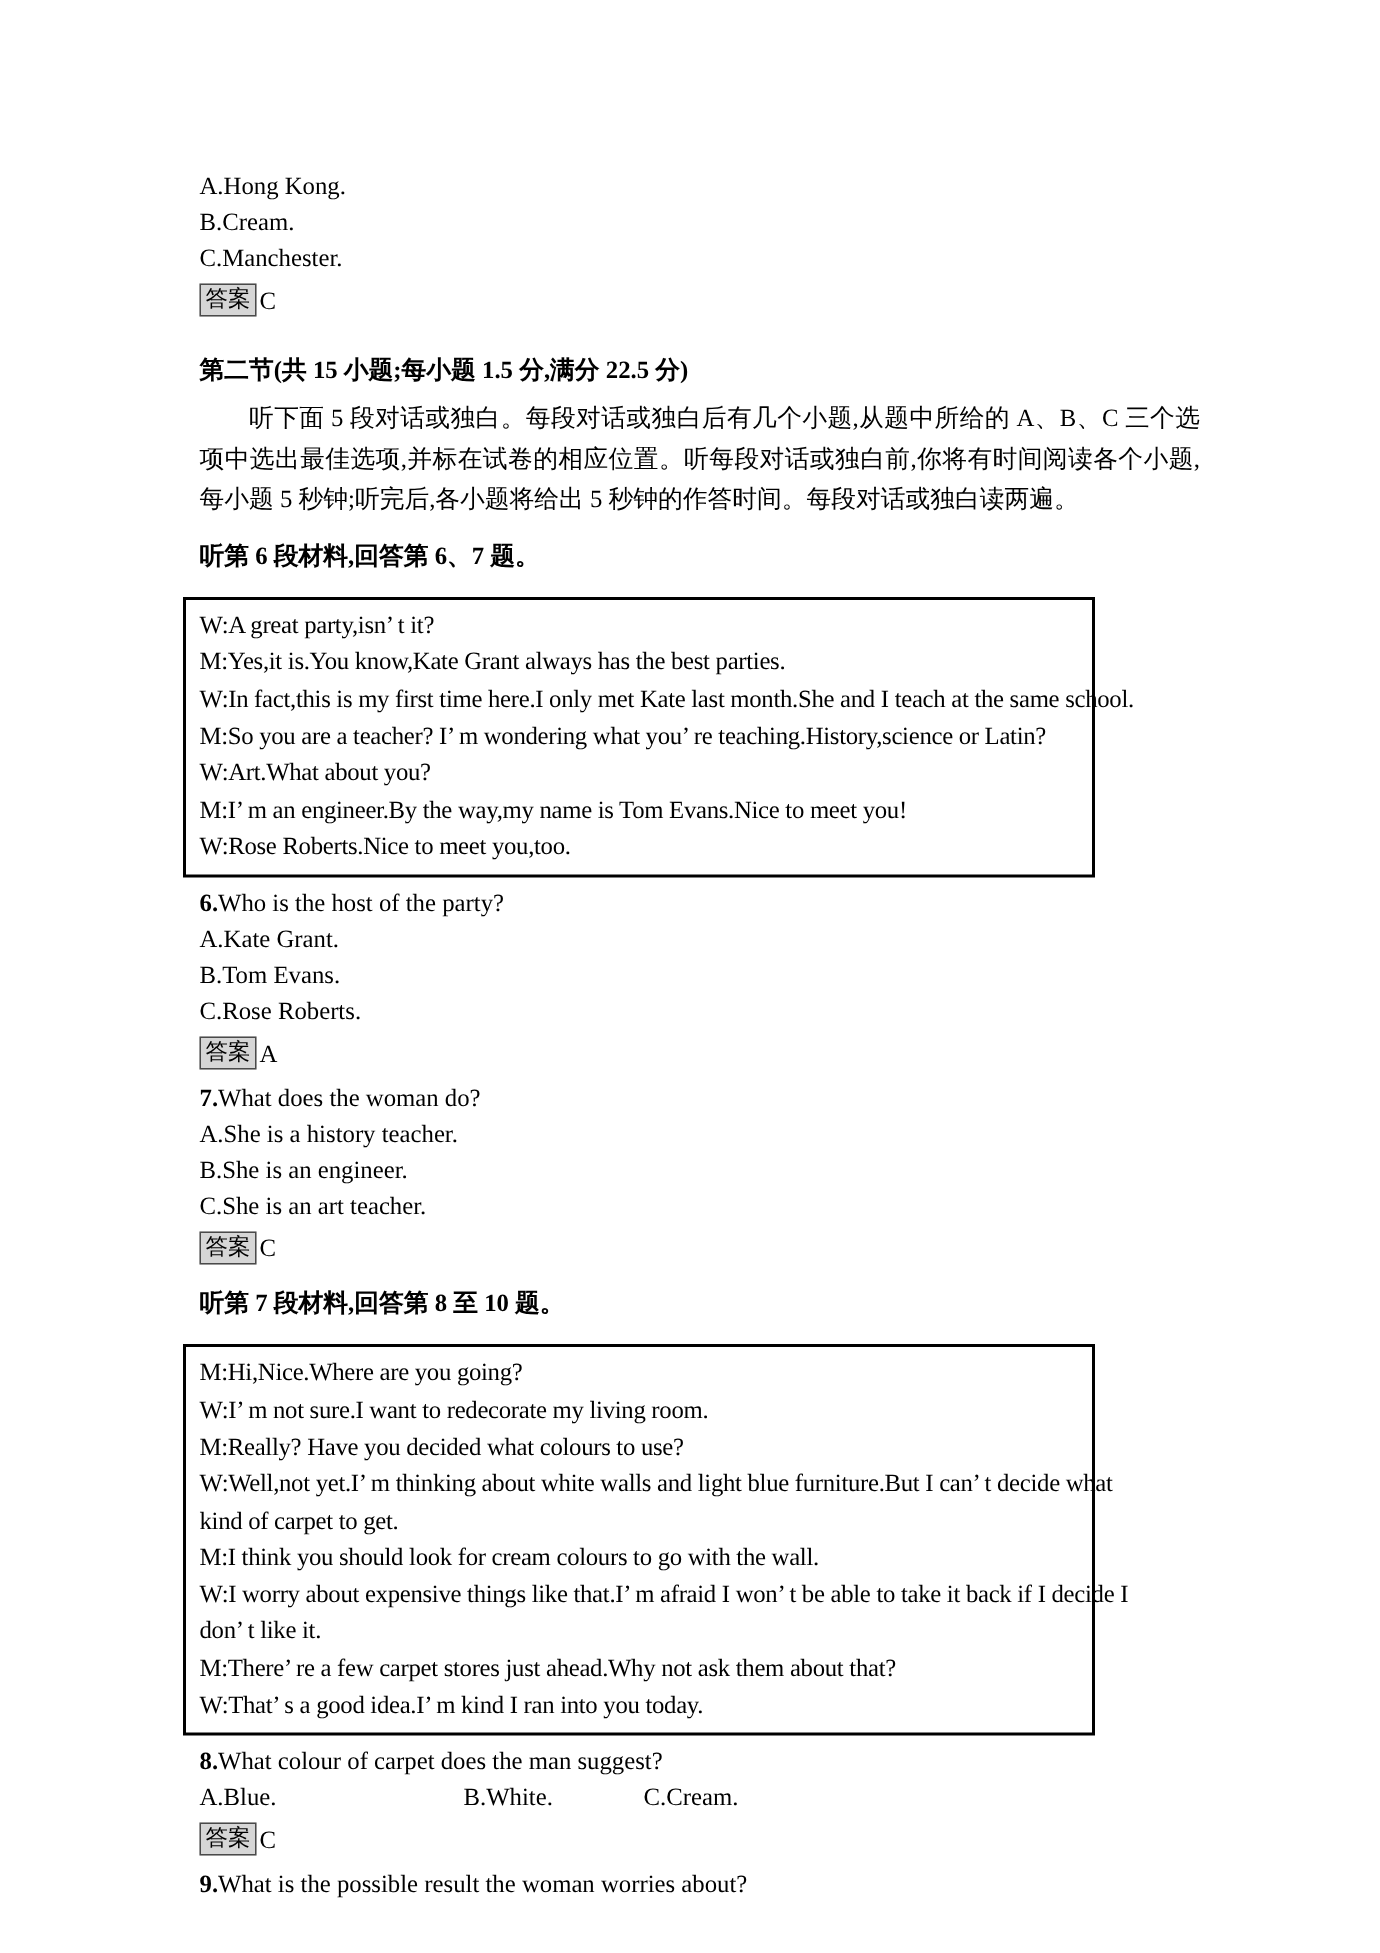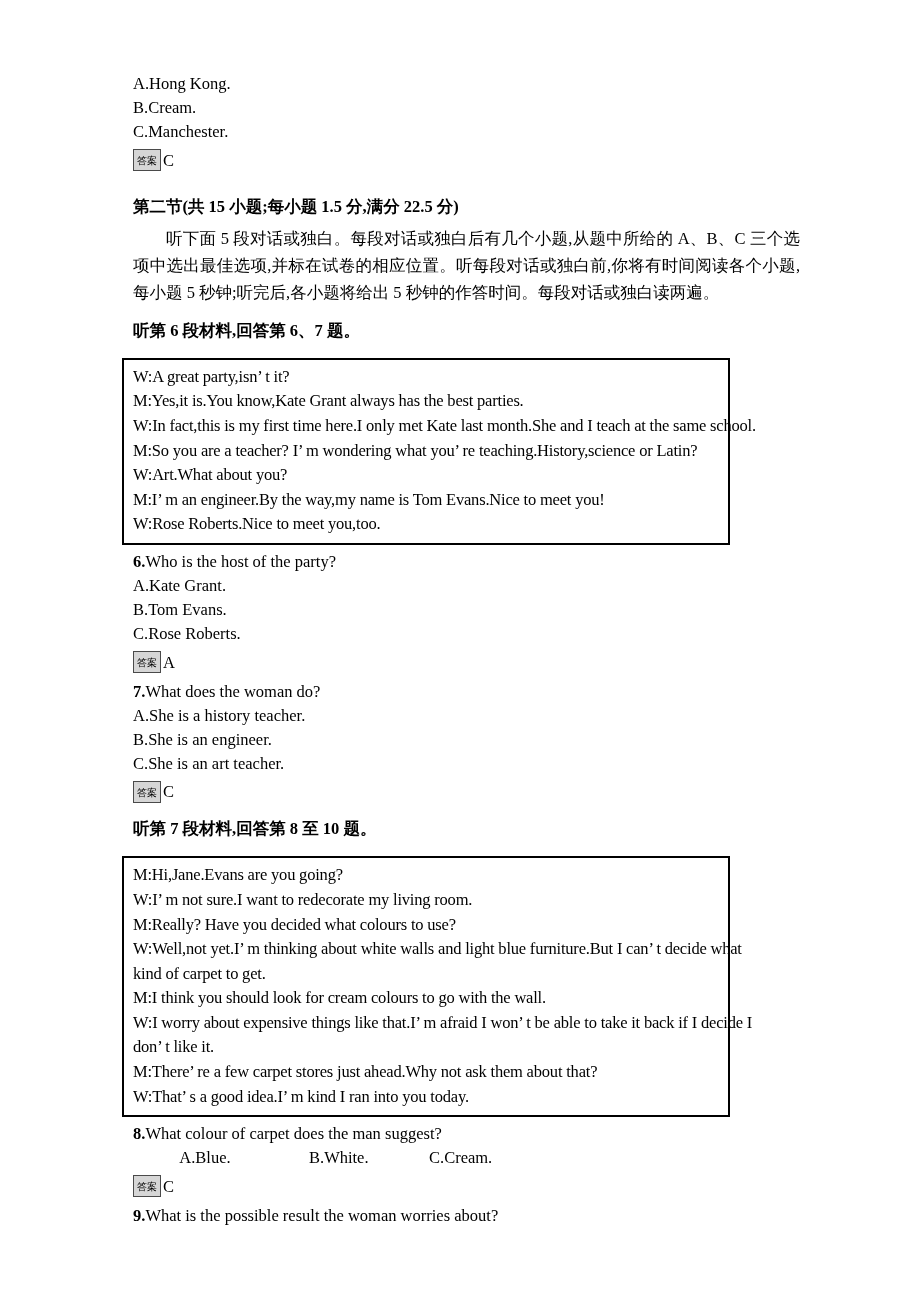--- a/index.html
+++ b/index.html
@@ -1,48 +1,48 @@
 <!DOCTYPE html>
 <html><head>
 <meta charset="utf-8">
 <style>
   html,body { margin:0; padding:0; background:#ffffff; }
   body {
     width:920px; height:1302px; overflow:hidden;
     font-family:"Liberation Serif","DejaVu Serif",serif;
     font-size:16.5px; color:#000;
   }
-  .page { box-sizing:border-box; width:920px; height:1302px; padding:72px 120px 20px 133px; }
+  .page { box-sizing:border-box; width:920px; height:1302px; padding:112px 120px 20px 133px; }
 
   .option-line { line-height:24px; white-space:nowrap; }
 
   .answer-row { line-height:25px; margin:2px 0 2px; }
   .answer-chip {
     display:inline-block; vertical-align:middle;
     background:#d6d6d6; border:1px solid #4a4a4a;
-    padding:2px 3px 1px 3px; font-size:10px; line-height:17px;
+    padding:2px 3px 1px 3px; font-size:15px; line-height:17px;
   }
   .answer-letter { margin-left:2px; vertical-align:middle; }
 
   .section-heading { font-weight:bold; margin:21px 0 0 0; line-height:26px; }
   .instructions { margin:5px 0 0 0; text-indent:2em; text-align:justify; line-height:27px; }
 
   .material-heading { font-weight:bold; margin:12px 0 0 0; line-height:26px; }
 
   .dialogue-box {
     box-sizing:border-box; width:608px; margin:14px 0 0 -11px;
     border:2px solid #000; padding:5px 8px 6px 9px;
   }
   .dialogue-box p { margin:0; line-height:24.6px; white-space:nowrap; letter-spacing:-0.2px; }
 
   .question-line { line-height:24px; margin-top:5px; white-space:nowrap; }
   .q-num { font-weight:bold; }
 
   .inline-options { line-height:24px; white-space:nowrap; }
-  .inline-options .opt-a { display:inline-block; width:144px;text-align:center; }
+  .inline-options .opt-a { display:inline-block; width:144px; }
   .inline-options .opt-b { display:inline-block; width:120px;margin-left:32px; }
 </style>
 </head>
 <body>
 
 <div class="page">
 
   <div>
     <div class="option-line">A.Hong Kong.</div>
     <div class="option-line">B.Cream.</div>
@@ -85,21 +85,21 @@
     <div class="option-line">A.She is a history teacher.</div>
     <div class="option-line">B.She is an engineer.</div>
     <div class="option-line">C.She is an art teacher.</div>
   </div>
   <div class="answer-row">
     <span class="answer-chip">答案</span><span class="answer-letter">C</span>
   </div>
 
   <div class="material-heading">听第 7 段材料,回答第 8 至 10 题。</div>
   <div class="dialogue-box">
-    <p>M:Hi,Jane.Evans are you going?</p>
+    <p>M:Hi,Nice.Where are you going?</p>
     <p>W:I’ m not sure.I want to redecorate my living room.</p>
     <p>M:Really? Have you decided what colours to use?</p>
     <p>W:Well,not yet.I’ m thinking about white walls and light blue furniture.But I can’ t decide what</p>
     <p>kind of carpet to get.</p>
     <p>M:I think you should look for cream colours to go with the wall.</p>
     <p>W:I worry about expensive things like that.I’ m afraid I won’ t be able to take it back if I decide I</p>
     <p>don’ t like it.</p>
     <p>M:There’ re a few carpet stores just ahead.Why not ask them about that?</p>
     <p>W:That’ s a good idea.I’ m kind I ran into you today.</p>
   </div>

